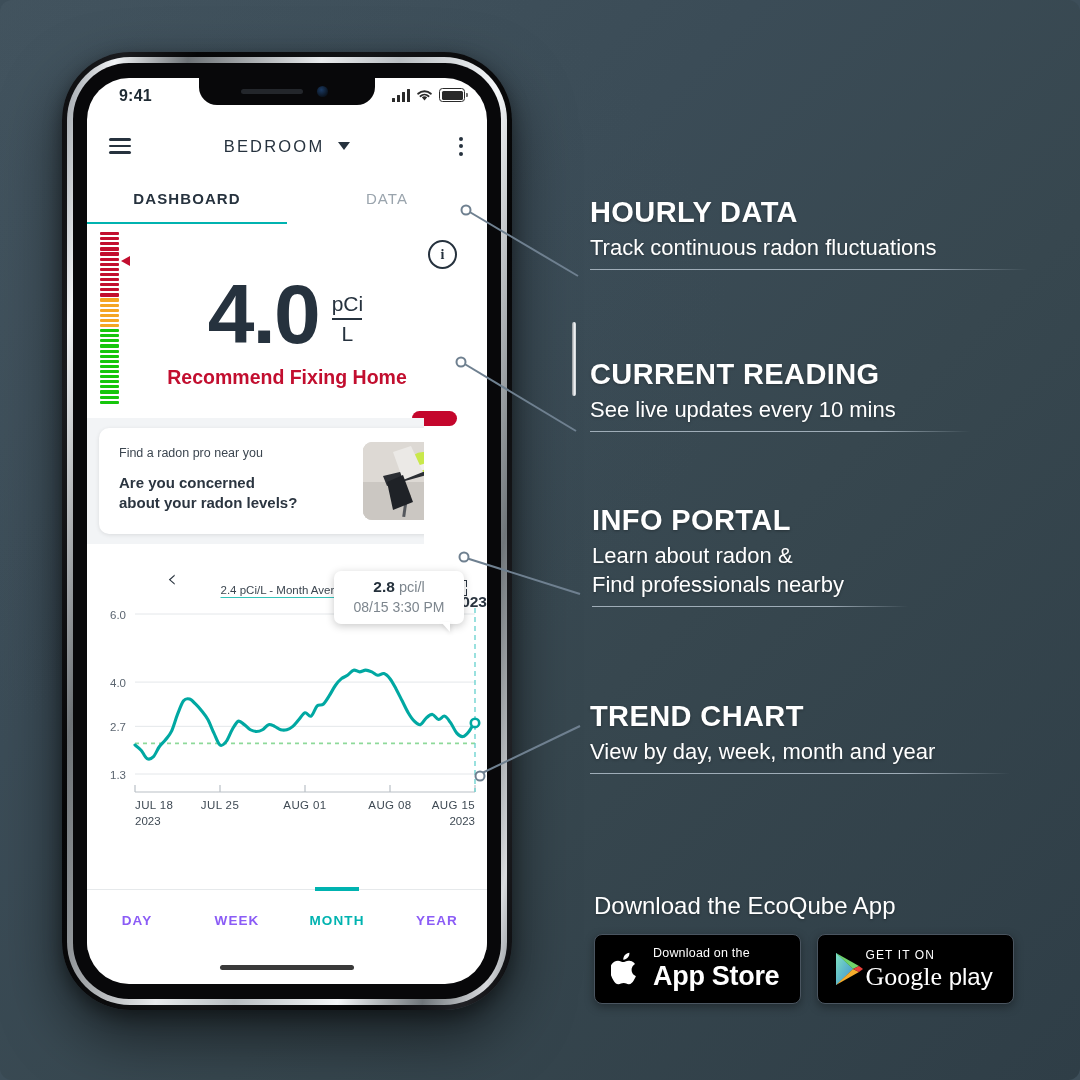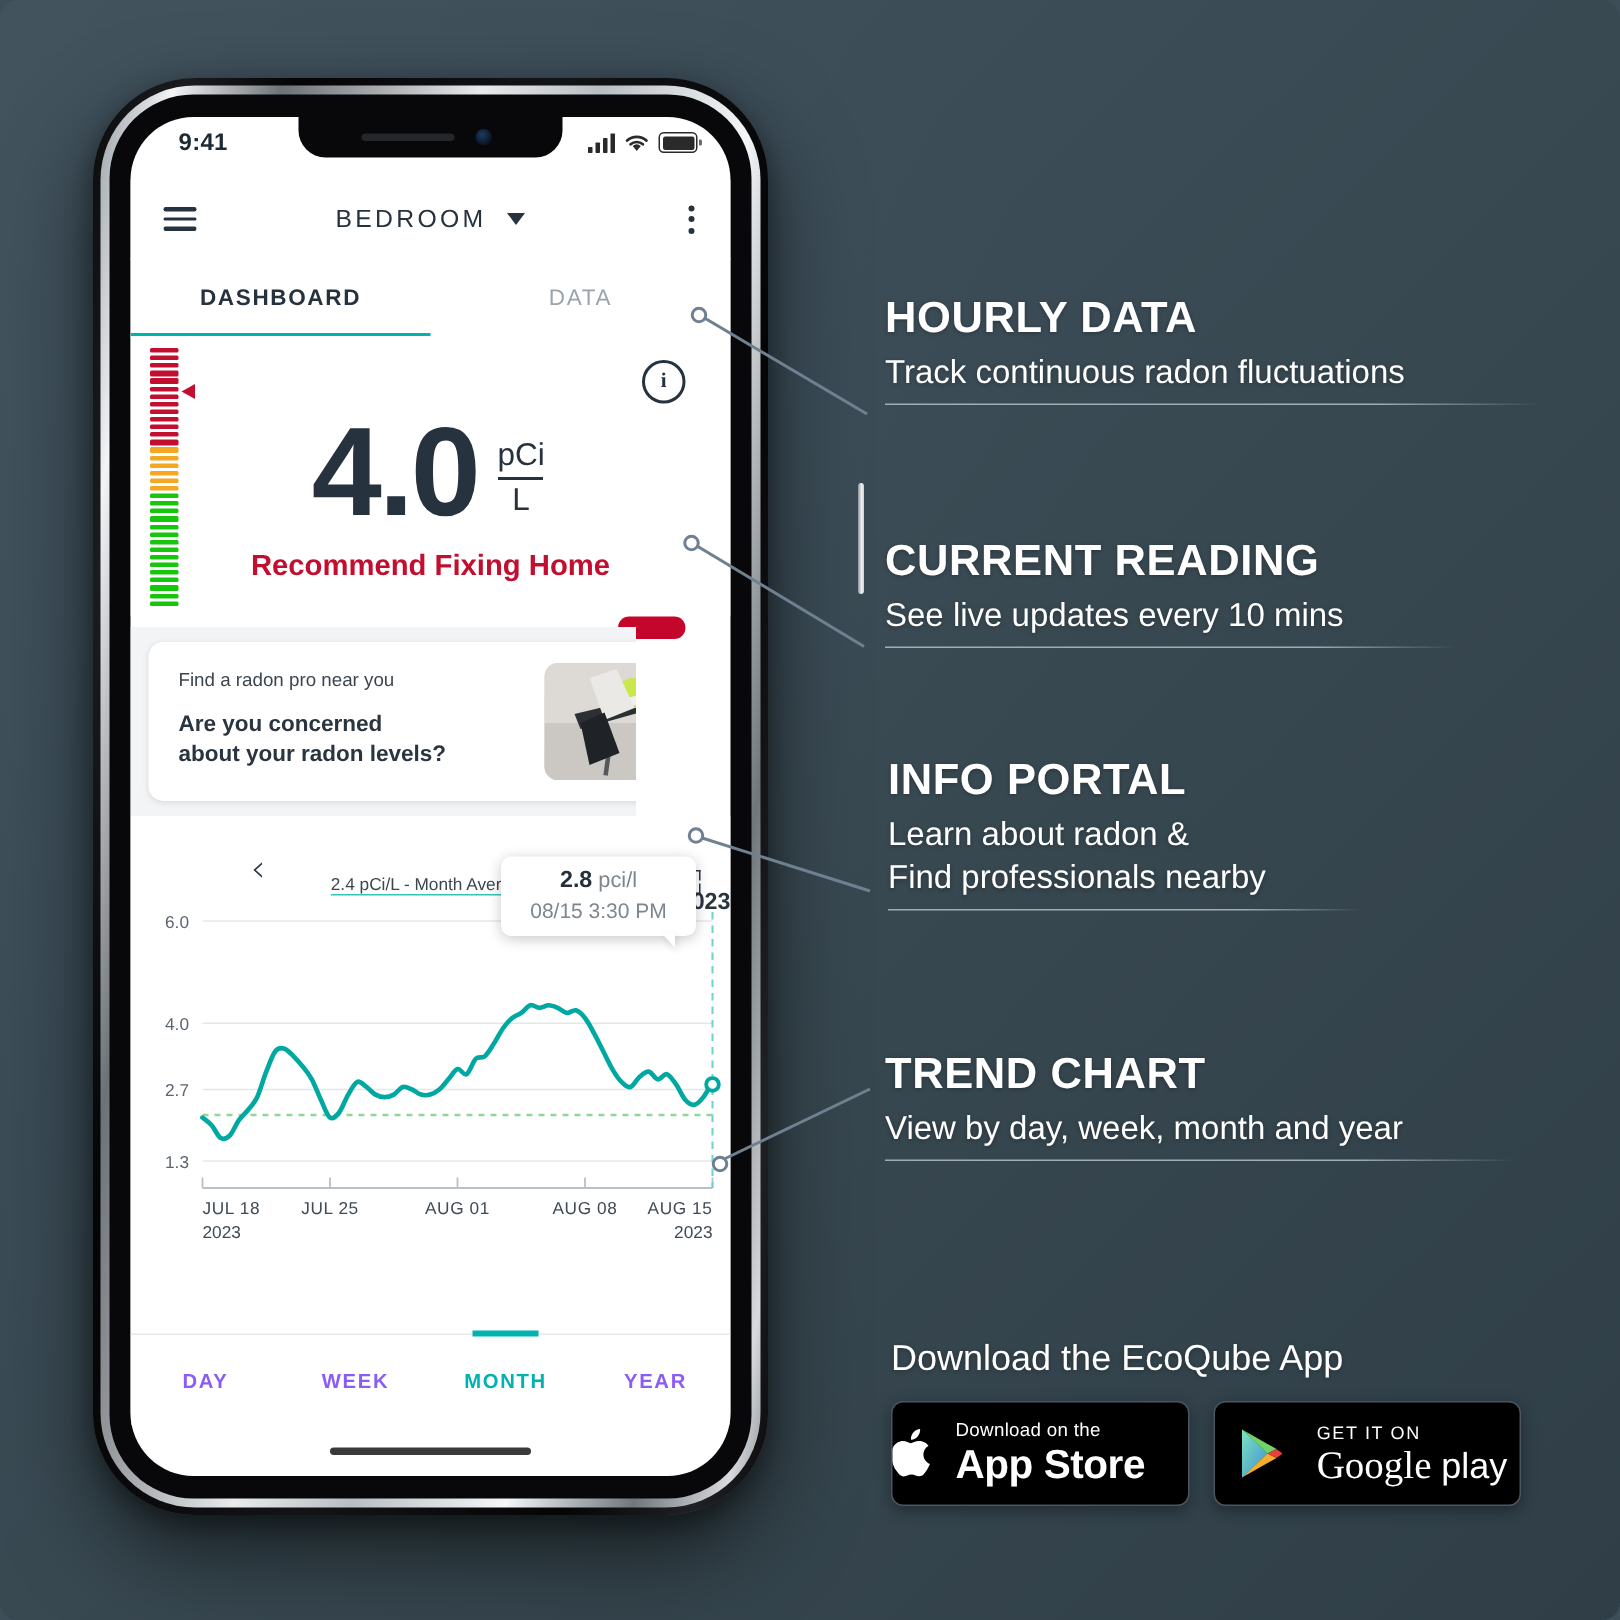--- a/index.html
+++ b/index.html
@@ -162,22 +162,22 @@
   #co4{left:590px;top:700px;width:420px;}
 
   #leaders{position:absolute;left:0;top:0;width:1080px;height:1080px;pointer-events:none;}
 
   
   #download{position:absolute;left:594px;top:892px;width:420px;}
   #dl-text{font-size:24px;color:#fff;font-weight:400;text-shadow:0 1px 3px rgba(0,0,0,.3);}
   #badges{display:flex;gap:16px;margin-top:14px;}
   .badge{background:#000;border-radius:8px;border:1.2px solid #4a5560;display:flex;align-items:center;
     box-shadow:0 3px 10px rgba(0,0,0,.35);cursor:pointer;}
-  #badge-apple{width:206px;height:68px;gap:12px;}
-  #badge-google{width:196px;height:68px;padding-left:16px;gap:22px;}
+  #badge-apple{width:206px;height:68px;padding-left:16px;gap:12px;}
+  #badge-google{width:196px;height:68px;padding-left:16px;gap:2px;}
   .badge .txt{display:flex;flex-direction:column;justify-content:center;color:#fff;}
   .badge .small{font-size:12.5px;letter-spacing:.2px;line-height:1.2;}
   #badge-apple .big{font-size:27px;font-weight:600;letter-spacing:-.3px;line-height:1.1;margin-top:1px;}
   #badge-google .small{font-size:12px;letter-spacing:1.1px;}
   #badge-google .big{font-size:26px;line-height:1.05;margin-top:1px;font-family:"Liberation Serif",serif;}
   #badge-google .big .play{font-family:"Liberation Sans",sans-serif;font-size:24px;font-weight:300;}
 </style>
 </head>
 <body>
 

